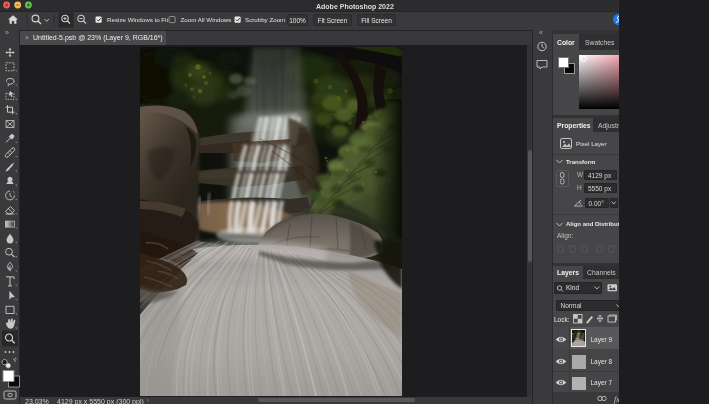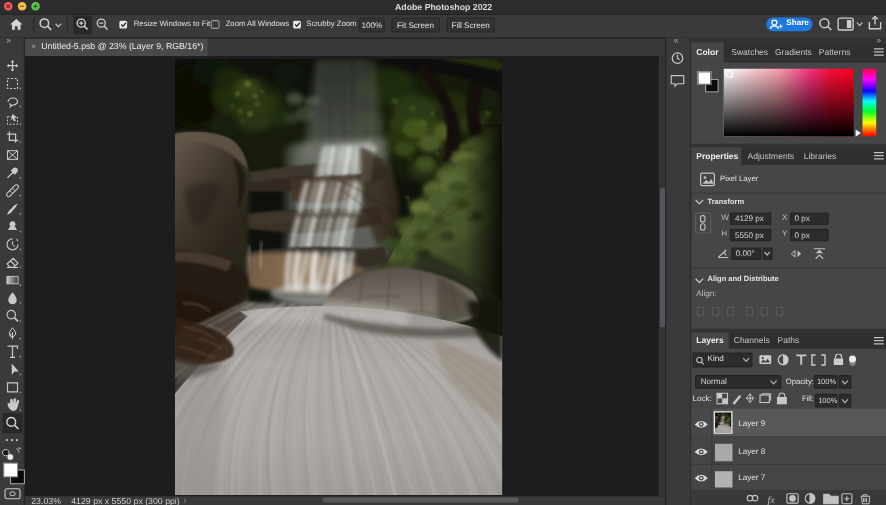--- a/index.html
+++ b/index.html
@@ -1,15 +1,15 @@
 <!DOCTYPE html>
 <html><head><meta charset="utf-8">
 <style>
   html,body{margin:0;padding:0;background:#1d1d1f;}
-  #app{position:relative;width:709px;height:404px;overflow:hidden;
+  #app{position:relative;width:619px;height:404px;overflow:hidden;
        font-family:"Liberation Sans",sans-serif;-webkit-font-smoothing:antialiased;}
   .abs{position:absolute;}
   .txt{color:#e2e2e2;font-size:6.5px;line-height:1;white-space:nowrap;}
   .btn{position:absolute;background:#333335;border:1px solid #2a2a2c;border-radius:2px;
        color:#e4e4e4;font-size:6.5px;text-align:center;box-sizing:border-box;}
   .fld{position:absolute;background:#2c2c2e;border:1px solid #242426;border-radius:1px;
        color:#d6d6d6;font-size:6.5px;box-sizing:border-box;}
   .ptab{position:absolute;font-size:6.8px;color:#c6c6c6;}
   .ptab.on{color:#f0f0f0;}
 </style></head>

